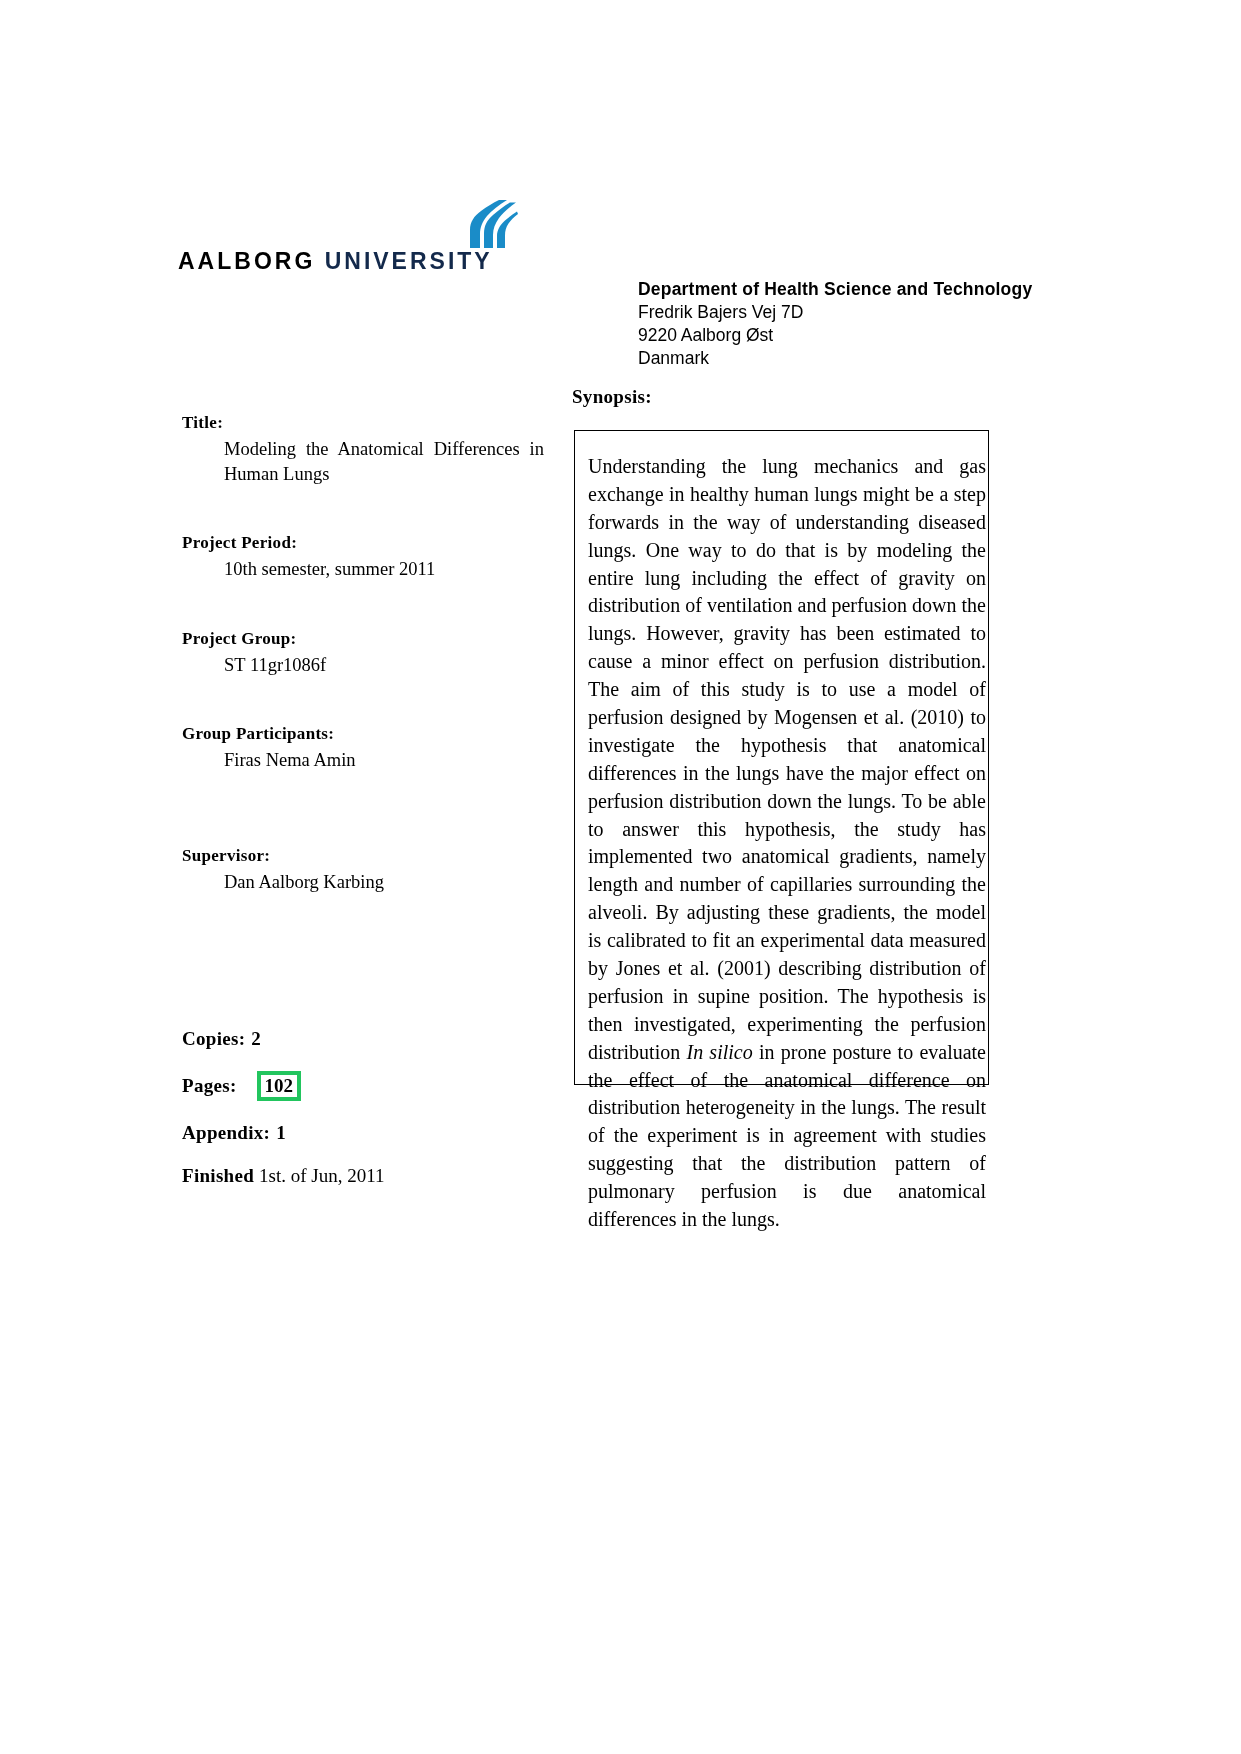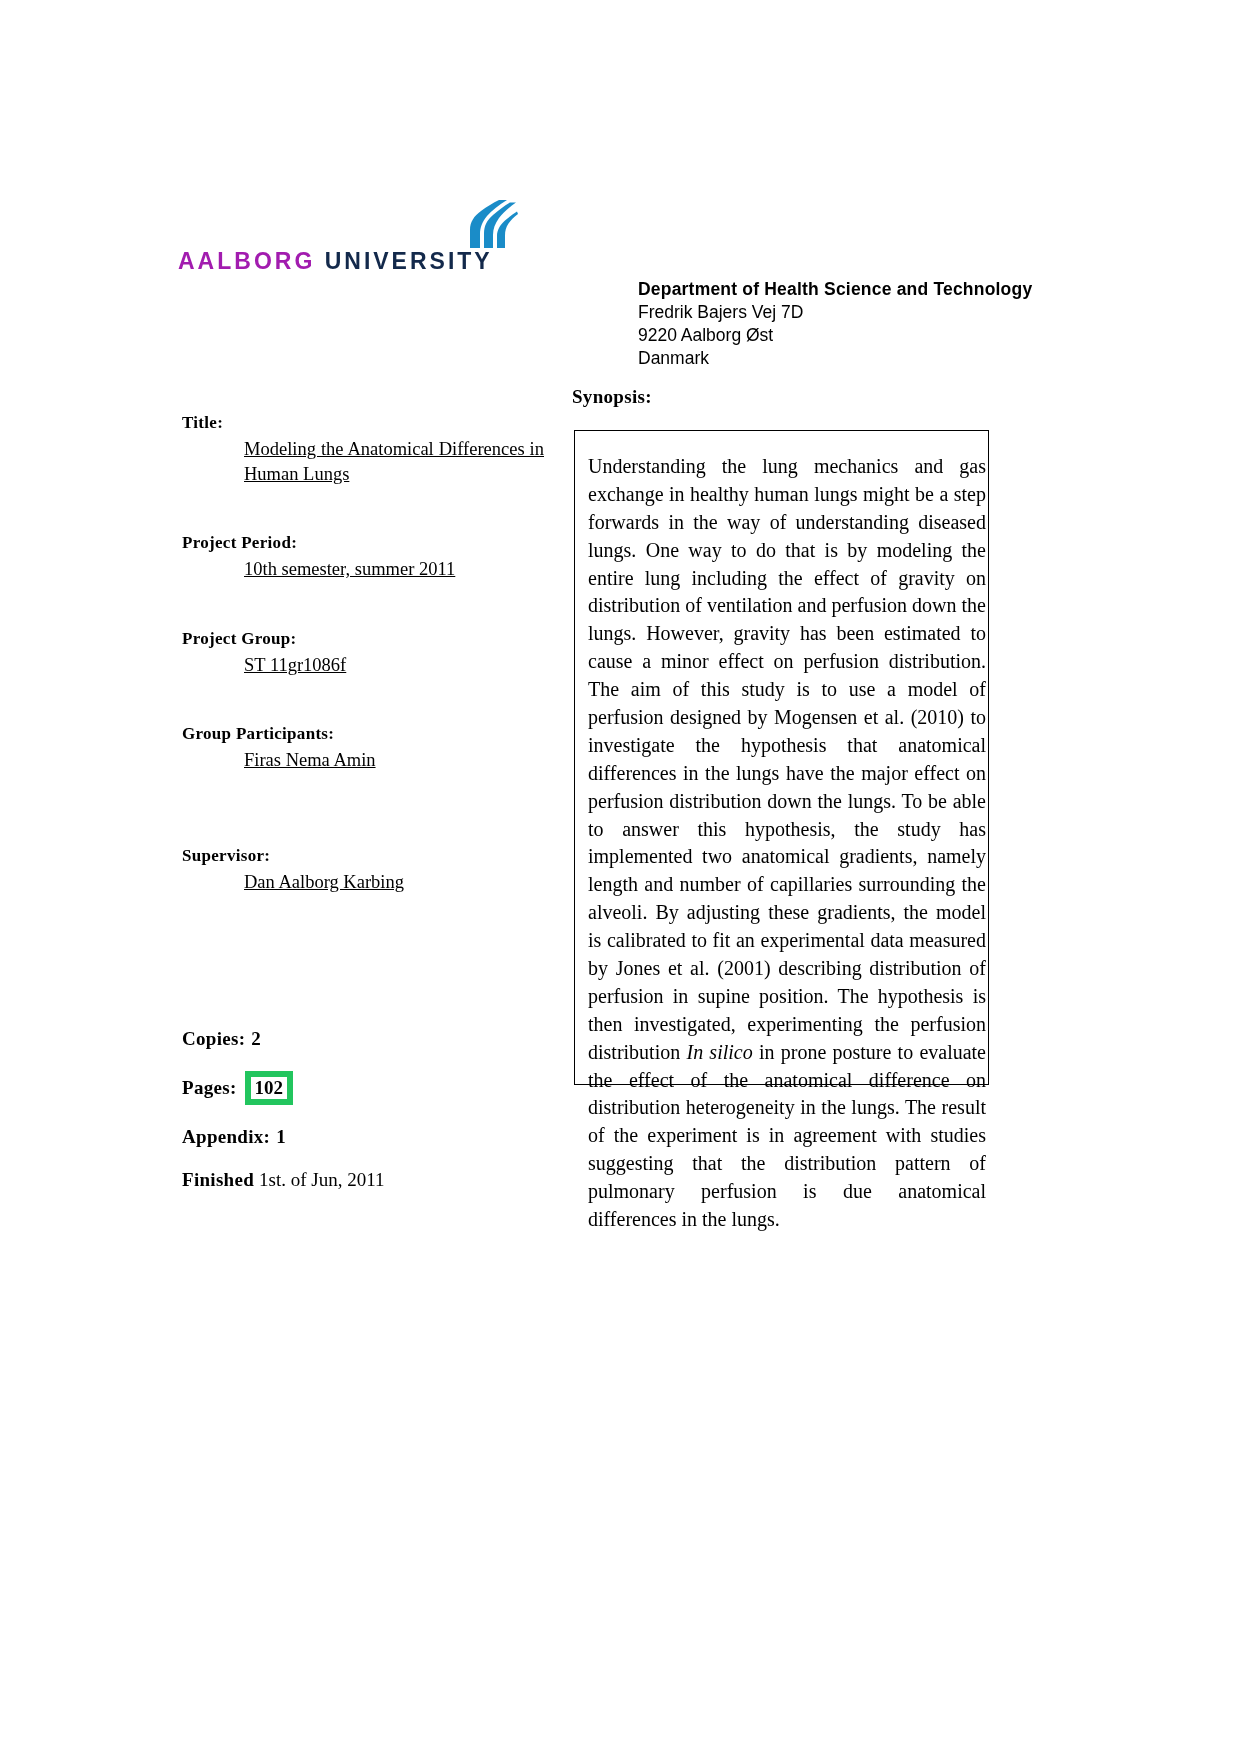--- a/index.html
+++ b/index.html
@@ -42,21 +42,21 @@
   .logo-text {
     position: absolute;
     left: 0px;
     top: 48px;
     font-family: "Liberation Sans", "DejaVu Sans", sans-serif;
     font-size: 23px;
     font-weight: bold;
     letter-spacing: 3.0px;
     white-space: nowrap;
   }
-  .logo-aalborg { color: #a21caf; }
+  .logo-aalborg { color: #000000; }
   .logo-university { color: #13294b; }
 
   
   .address {
     position: absolute;
     left: 638px;
     top: 278px;
     font-family: "Liberation Sans", "DejaVu Sans", sans-serif;
     font-size: 17.5px;
     line-height: 23px;
@@ -77,26 +77,25 @@
     font-size: 18.5px;
     line-height: 1.34;
   }
   .meta-group { margin-bottom: 20px; }
   .meta-label {
     font-weight: bold;
     font-size: 17px;
     letter-spacing: 0.3px;
   }
   .meta-value {
-    margin-left: 62px;
+    margin-left: 42px;
     margin-top: 2px;
     text-align: justify;
     text-justify: inter-word;
     font-size: 18.5px;
-    text-decoration: underline;
   }
   .gap-lg { height: 26px; }
 
   
   .fields {
     position: absolute;
     left: 182px;
     top: 1028px;
     width: 362px;
     font-size: 19px;
@@ -112,23 +111,23 @@
   .field-val {
     font-weight: bold;
     margin-left: 6px;
   }
   .field-val-plain {
     font-weight: normal;
     margin-left: 5px;
   }
   .highlight-box {
     display: inline-block;
-    border: 6px solid #22c55e;
+    border: 4px solid #22c55e;
     padding: 0px 4px 1px 4px;
-    margin-left: 8px;
+    margin-left: 20px;
     font-weight: bold;
     line-height: 1.12;
   }
 
   
   .synopsis-label {
     position: absolute;
     left: 572px;
     top: 386px;
     font-weight: bold;

